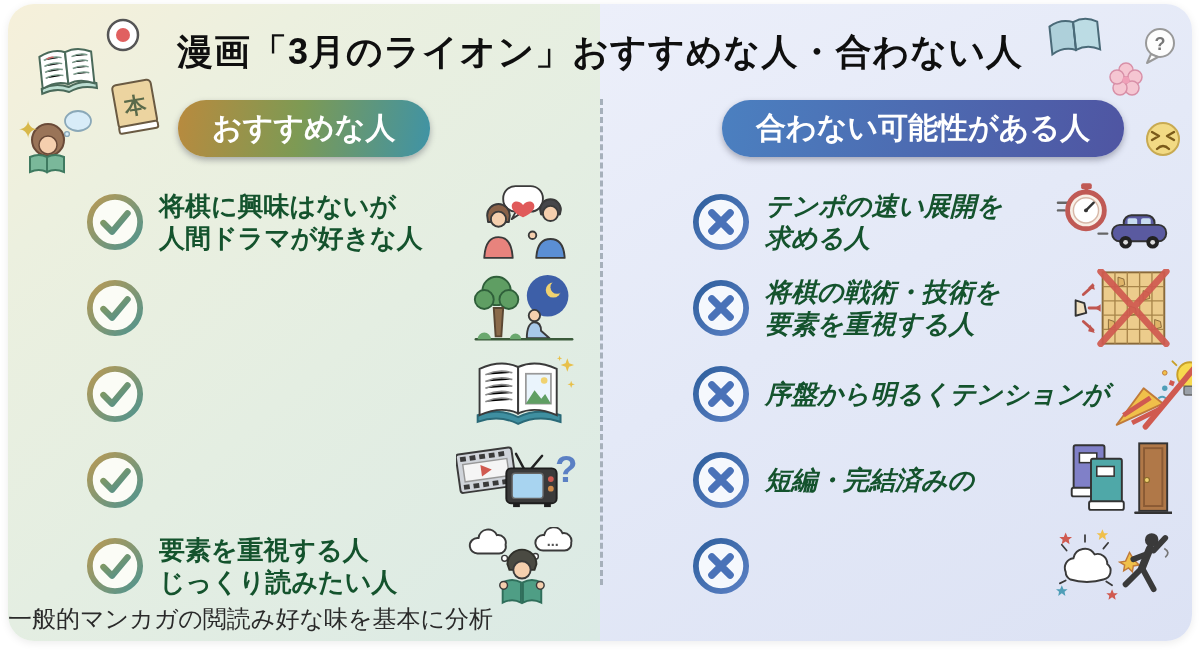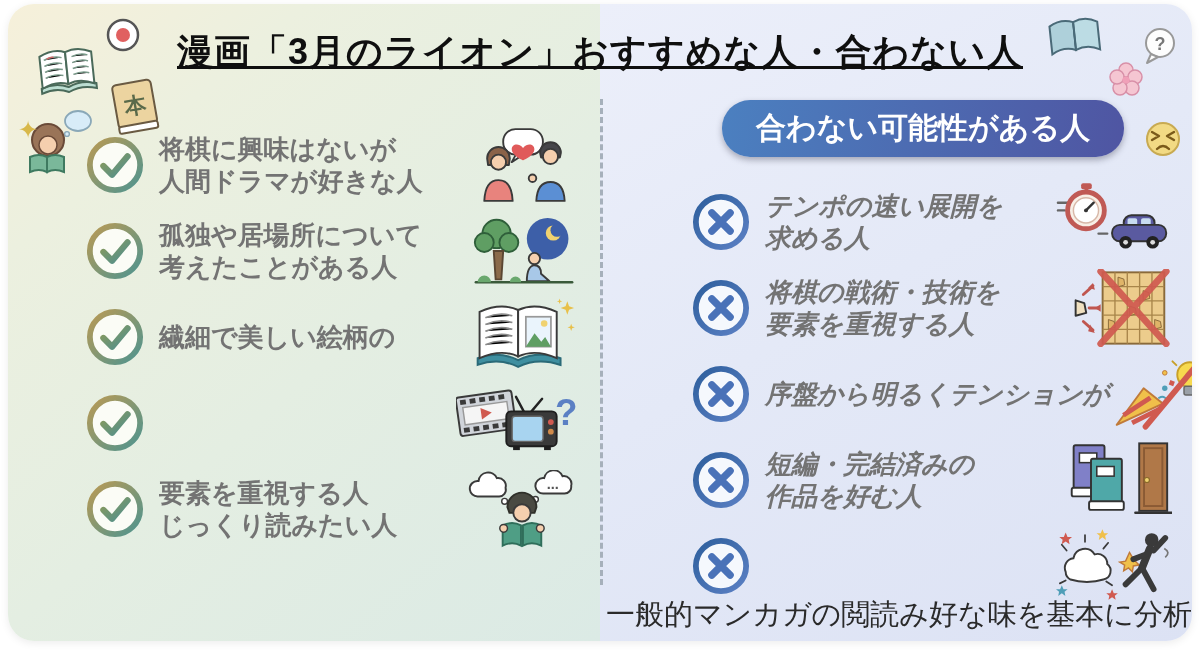--- a/index.html
+++ b/index.html
@@ -11,46 +11,46 @@
   .card{
     position:absolute;left:8px;top:4px;right:8px;bottom:14px;
     border-radius:26px;overflow:hidden;box-shadow:0 2px 8px rgba(0,0,0,.08);
   }
   .half{position:absolute;top:0;height:100%;width:50%;}
   .half-left{left:0;background:linear-gradient(140deg,#f6f0da 0%,#ecf0df 22%,#e4eee2 55%,#dbeae5 100%);}
   .half-right{left:50%;background:linear-gradient(150deg,#ecEFfa 0%,#e4e9f7 45%,#dce2f4 100%);}
   .divider{position:absolute;left:50%;top:95px;height:486px;width:0;border-left:3px dashed #a6b0bb;}
   .title{
     position:absolute;top:24px;left:0;width:100%;text-align:center;
-    font-size:36px;font-weight:bold;color:#0f0f0f;letter-spacing:1px;white-space:nowrap;text-decoration:underline;
+    font-size:36px;font-weight:bold;color:#0f0f0f;letter-spacing:1px;white-space:nowrap;
   }
   .col{position:absolute;top:96px;}
   .col-left{left:0;width:592px;}
   .col-right{left:632px;width:584px;}
   .pill{
     display:inline-block;color:#fff;font-weight:bold;font-size:30px;
     padding:8px 34px;border-radius:28px;box-shadow:0 3px 6px rgba(40,40,60,.35);
     white-space:nowrap;
   }
   .pill-left{margin-left:170px;background:linear-gradient(100deg,#b98a3e 0%,#7d9a54 48%,#3f93a6 100%);}
   .pill-right{margin-left:82px;background:linear-gradient(100deg,#4b80c0 0%,#4f55a2 100%);}
   .rows{margin-top:22px;}
   .row{display:flex;align-items:center;height:86px;}
   .col-left .row{margin:0 24px 0 78px;}
   .col-right .row{margin:0 52px 0 52px;font-style:italic;}
   .mark{flex:0 0 58px;width:58px;height:58px;}
   .text{
-    margin-left:15px;font-size:26px;font-weight:bold;color:#737373;
+    margin-left:15px;font-size:26px;font-weight:bold;color:#14532d;
     line-height:32px;white-space:nowrap;
   }
   .illo{margin-left:auto;display:flex;align-items:center;}
   .illo svg{display:block;}
   .footer{
-    position:absolute;left:0;right:0;bottom:6px;text-align:right;
-    font-size:29px;color:#2a2a2a;
+    position:absolute;left:0;right:0;bottom:6px;text-align:left;
+    font-size:24px;color:#2a2a2a;
   }
   .deco{position:absolute;pointer-events:none;}
   .deco-glyph{font-size:24px;color:#d8b84a;}
   svg text{font-family:"Liberation Sans","DejaVu Sans",sans-serif;}
 </style>
 </head>
 <body>
 
 <svg width="0" height="0" style="position:absolute" aria-hidden="true">
   <defs>
@@ -80,20 +80,21 @@
 </svg>
 
 <div class="card">
   <div class="half half-left"></div>
   <div class="half half-right"></div>
   <div class="divider"></div>
 
   <div class="title">漫画「3月のライオン」おすすめな人・合わない人</div>
 
   <div class="col col-left">
+    <div class="pill pill-left">おすすめな人</div>
     <div class="rows">
 
       <div class="row">
         <svg class="mark" viewBox="0 0 60 60">
             <use href="#checkmark"></use>
           </svg>
         <div class="text">
           <span>将棋に興味はないが</span><br>
           <span>人間ドラマが好きな人</span>
         </div>
@@ -112,24 +113,20 @@
               <circle cx="64" cy="54" r="4" fill="#f5cfae"></circle>
             </g>
           </svg>
         </div>
       </div>
 
       <div class="row">
         <svg class="mark" viewBox="0 0 60 60">
             <use href="#checkmark"></use>
           </svg>
-        <div class="text">
-          <span>孤独や居場所について</span><br>
-          <span>考えたことがある人</span>
-        </div>
         <div class="illo">
           <svg width="104" height="78" viewBox="0 0 110 80">
             <circle cx="80" cy="27" r="22" fill="#3d5fa8"></circle>
             <circle cx="86" cy="21" r="8" fill="#f0d270"></circle>
             <circle cx="90" cy="18" r="7" fill="#3d5fa8"></circle>
             <g stroke="#2f5f3a" stroke-width="2">
               <circle cx="26" cy="22" r="15" fill="#5f9e63"></circle>
               <circle cx="13" cy="31" r="10" fill="#5f9e63"></circle>
               <circle cx="39" cy="31" r="10" fill="#5f9e63"></circle>
             </g>
@@ -140,21 +137,21 @@
             <path d="M6 73 a7 7 0 0 1 14 0 z M40 73 a6 6 0 0 1 12 0 z" fill="#6aa86e"></path>
           </svg>
         </div>
       </div>
 
       <div class="row">
         <svg class="mark" viewBox="0 0 60 60">
             <use href="#checkmark"></use>
           </svg>
         <div class="text">
-          <span>繊細で美しい絵柄の</span><br>
+          <br>
         </div>
         <div class="illo">
           <svg width="108" height="78" viewBox="0 0 112 80">
             <path d="M10 62 q22-8 42 2 q20-10 44-2 l0 7 q-24-8-44 2 q-20-10-42-2 z" fill="#3f8fa0" stroke="#2a6a78" stroke-width="2"></path>
             <path d="M12 14 q22-10 40-2 v48 q-18-8-40 2 z" fill="#fff" stroke="#3a3a3a" stroke-width="2"></path>
             <path d="M92 14 q-22-10 -40-2 v48 q18-8 40 2 z" fill="#fff" stroke="#3a3a3a" stroke-width="2"></path>
             <g stroke="#8a8a8a" stroke-width="1.8">
               <path d="M18 20 q14-6 28-2 M18 27 q14-6 28-2 M18 34 q14-6 28-2 M18 41 q14-6 28-2 M18 48 q14-6 28-2"></path>
             </g>
             <rect x="60" y="19" width="26" height="31" fill="#eaf4fc" stroke="#999" stroke-width="1.8"></rect>
@@ -324,21 +321,20 @@
           </svg>
         </div>
       </div>
 
       <div class="row">
         <svg class="mark" viewBox="0 0 60 60">
             <use href="#crossmark"></use>
           </svg>
         <div class="text">
           <span>短編・完結済みの</span><br>
-          <span>作品を好む人</span>
         </div>
         <div class="illo">
           <svg width="108" height="78" viewBox="0 0 112 80">
             <rect x="10" y="4" width="32" height="48" rx="2" fill="#8080c8" stroke="#333" stroke-width="2"></rect>
             <rect x="16" y="12" width="18" height="10" fill="#fff" stroke="#333" stroke-width="1.6"></rect>
             <rect x="8" y="48" width="36" height="9" rx="2" fill="#fff" stroke="#333" stroke-width="2"></rect>
             <rect x="28" y="18" width="32" height="48" rx="2" fill="#4fa8a8" stroke="#333" stroke-width="2"></rect>
             <rect x="34" y="26" width="18" height="10" fill="#fff" stroke="#333" stroke-width="1.6"></rect>
             <rect x="26" y="62" width="36" height="9" rx="2" fill="#fff" stroke="#333" stroke-width="2"></rect>
             <rect x="78" y="2" width="29" height="70" fill="#b07848" stroke="#333" stroke-width="2"></rect>

